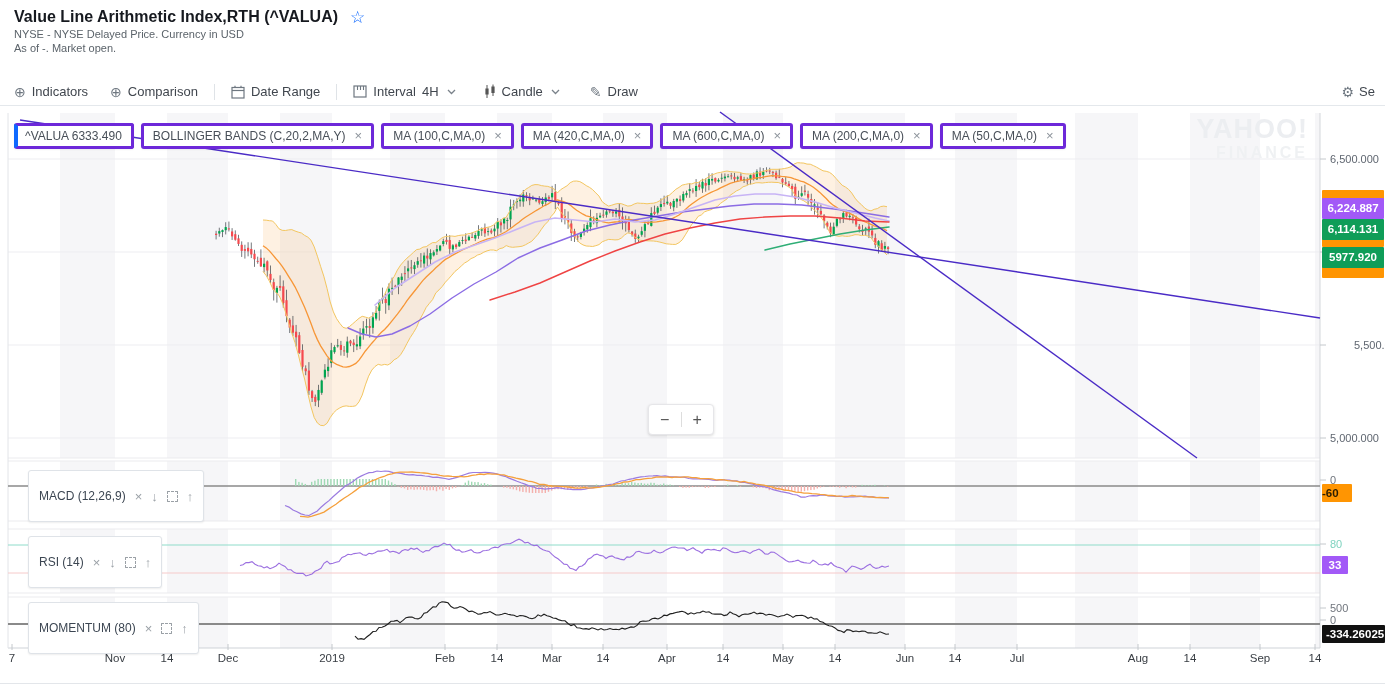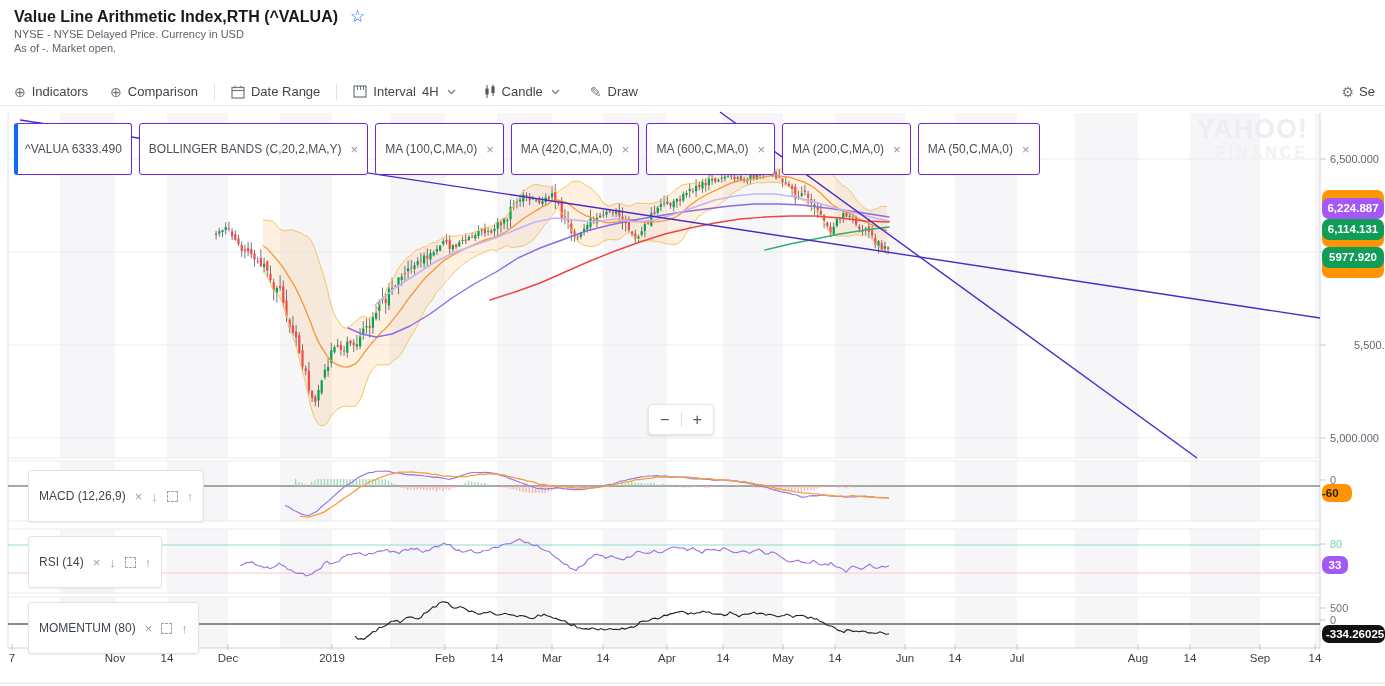--- a/index.html
+++ b/index.html
@@ -1,52 +1,52 @@
 <!DOCTYPE html>
 <html><head>
 <meta charset="utf-8">
 <style>
   html,body{margin:0;padding:0}
   body{width:1385px;height:686px;position:relative;overflow:hidden;background:#fff;
        font-family:"Liberation Sans",sans-serif;color:#232a31}
   
   .hdr{position:relative;z-index:7;background:#fff;padding:8px 0 0 14px;height:78px;box-sizing:border-box}
-  .title-row{display:flex;align-items:flex-start;gap:12px}
+  .title-row{display:flex;align-items:center;gap:12px}
   .title{font-size:16px;font-weight:700;color:#16191f;margin:0}
   .star{color:#0f69ff;font-size:17px;line-height:1;cursor:pointer}
   .sub{font-size:11px;color:#5b636a;margin-top:2px}
   .price-row{display:flex;align-items:baseline;gap:10px;margin-top:4px}
   .price{font-size:15px;font-weight:700;color:#000}
   .chg{font-size:14px}
   
   .toolbar{position:relative;z-index:7;background:#fff;height:27px;display:flex;align-items:center;
            padding:0 10px 0 14px;border-bottom:1px solid #e4e8ec;font-size:13px;color:#40464e}
   .tbtn{display:inline-flex;align-items:center;gap:6px;cursor:pointer;white-space:nowrap}
   .tico{color:#6e7780;font-size:14px;line-height:1}
   .tsep{width:1px;height:16px;background:#dfe3e7;margin:0 16px}
   .rng{margin-left:14px;cursor:pointer}
   .rng:first-child{margin-left:24px}
   .caret{display:inline-block;margin-left:2px}
   .settings{margin-left:auto;display:inline-flex;align-items:center;gap:5px;cursor:pointer;overflow:hidden;max-width:40px}
   svg.mini{display:block}
   
   #chart-svg{position:absolute;left:0;top:0;z-index:1}
   #legend{position:absolute;left:14px;top:123px;display:flex;gap:7px;z-index:6}
-  .chip{display:inline-flex;align-items:center;background:#fff;border:1px solid #6d28d9;border-radius:3px;
-        padding:18px 9px;font-size:12px;color:#484f58;box-shadow:0 1px 2px rgba(0,0,0,.05);white-space:nowrap}
+  .chip{display:inline-flex;align-items:flex-start;background:#fff;border:3px solid #6d28d9;border-radius:3px;
+        padding:3px 9px;font-size:12px;color:#484f58;box-shadow:0 1px 2px rgba(0,0,0,.05);white-space:nowrap}
   .chip.accent{border-left:4px solid #0f69ff;padding-left:7px}
   .chip .x{margin-left:9px;color:#8c939b;font-size:13px;cursor:pointer;line-height:1}
   .pchip{position:absolute;left:28px;display:inline-flex;align-items:center;gap:9px;background:#fff;
          border:1px solid #dfe3e8;border-radius:3px;padding:18px 10px;font-size:12px;color:#3c4652;
          box-shadow:0 1px 2px rgba(0,0,0,.07);z-index:6;white-space:nowrap}
   .pchip .ic{color:#9aa0a6;font-size:13px;line-height:1;cursor:pointer}
   .exp{width:9px;height:9px;border:1px dashed #9aa0a6;border-radius:1px;display:inline-block;cursor:pointer}
   .ylab{position:absolute;left:1330px;font-size:11px;z-index:6;white-space:nowrap}
   .xlab{position:absolute;font-size:11.5px;color:#383d43;z-index:6;width:44px;text-align:center}
-  .pbadge{position:absolute;left:1322px;width:62px;height:20px;line-height:20px;border-radius:7px;color:#fff;
+  .pbadge{position:absolute;left:1322px;width:62px;height:20px;line-height:20px;border-radius:1px;color:#fff;
           font-size:11.5px;font-weight:700;text-align:center;box-sizing:border-box;overflow:hidden;white-space:nowrap}
   .zoomctl{position:absolute;left:648px;top:404px;width:64px;height:29px;background:#fff;border:1px solid #e6e6e9;
            border-radius:4px;box-shadow:0 1px 3px rgba(0,0,0,.14);display:flex;align-items:center;z-index:6}
   .zbtn{flex:1;text-align:center;font-size:16px;color:#555;cursor:pointer;line-height:27px}
   .zdiv{width:1px;height:15px;background:#ddd}
   .botline{position:absolute;left:0;top:683px;width:1385px;height:1px;background:#e3e6ea;z-index:6}
 </style>
 </head>
 <body>
 

